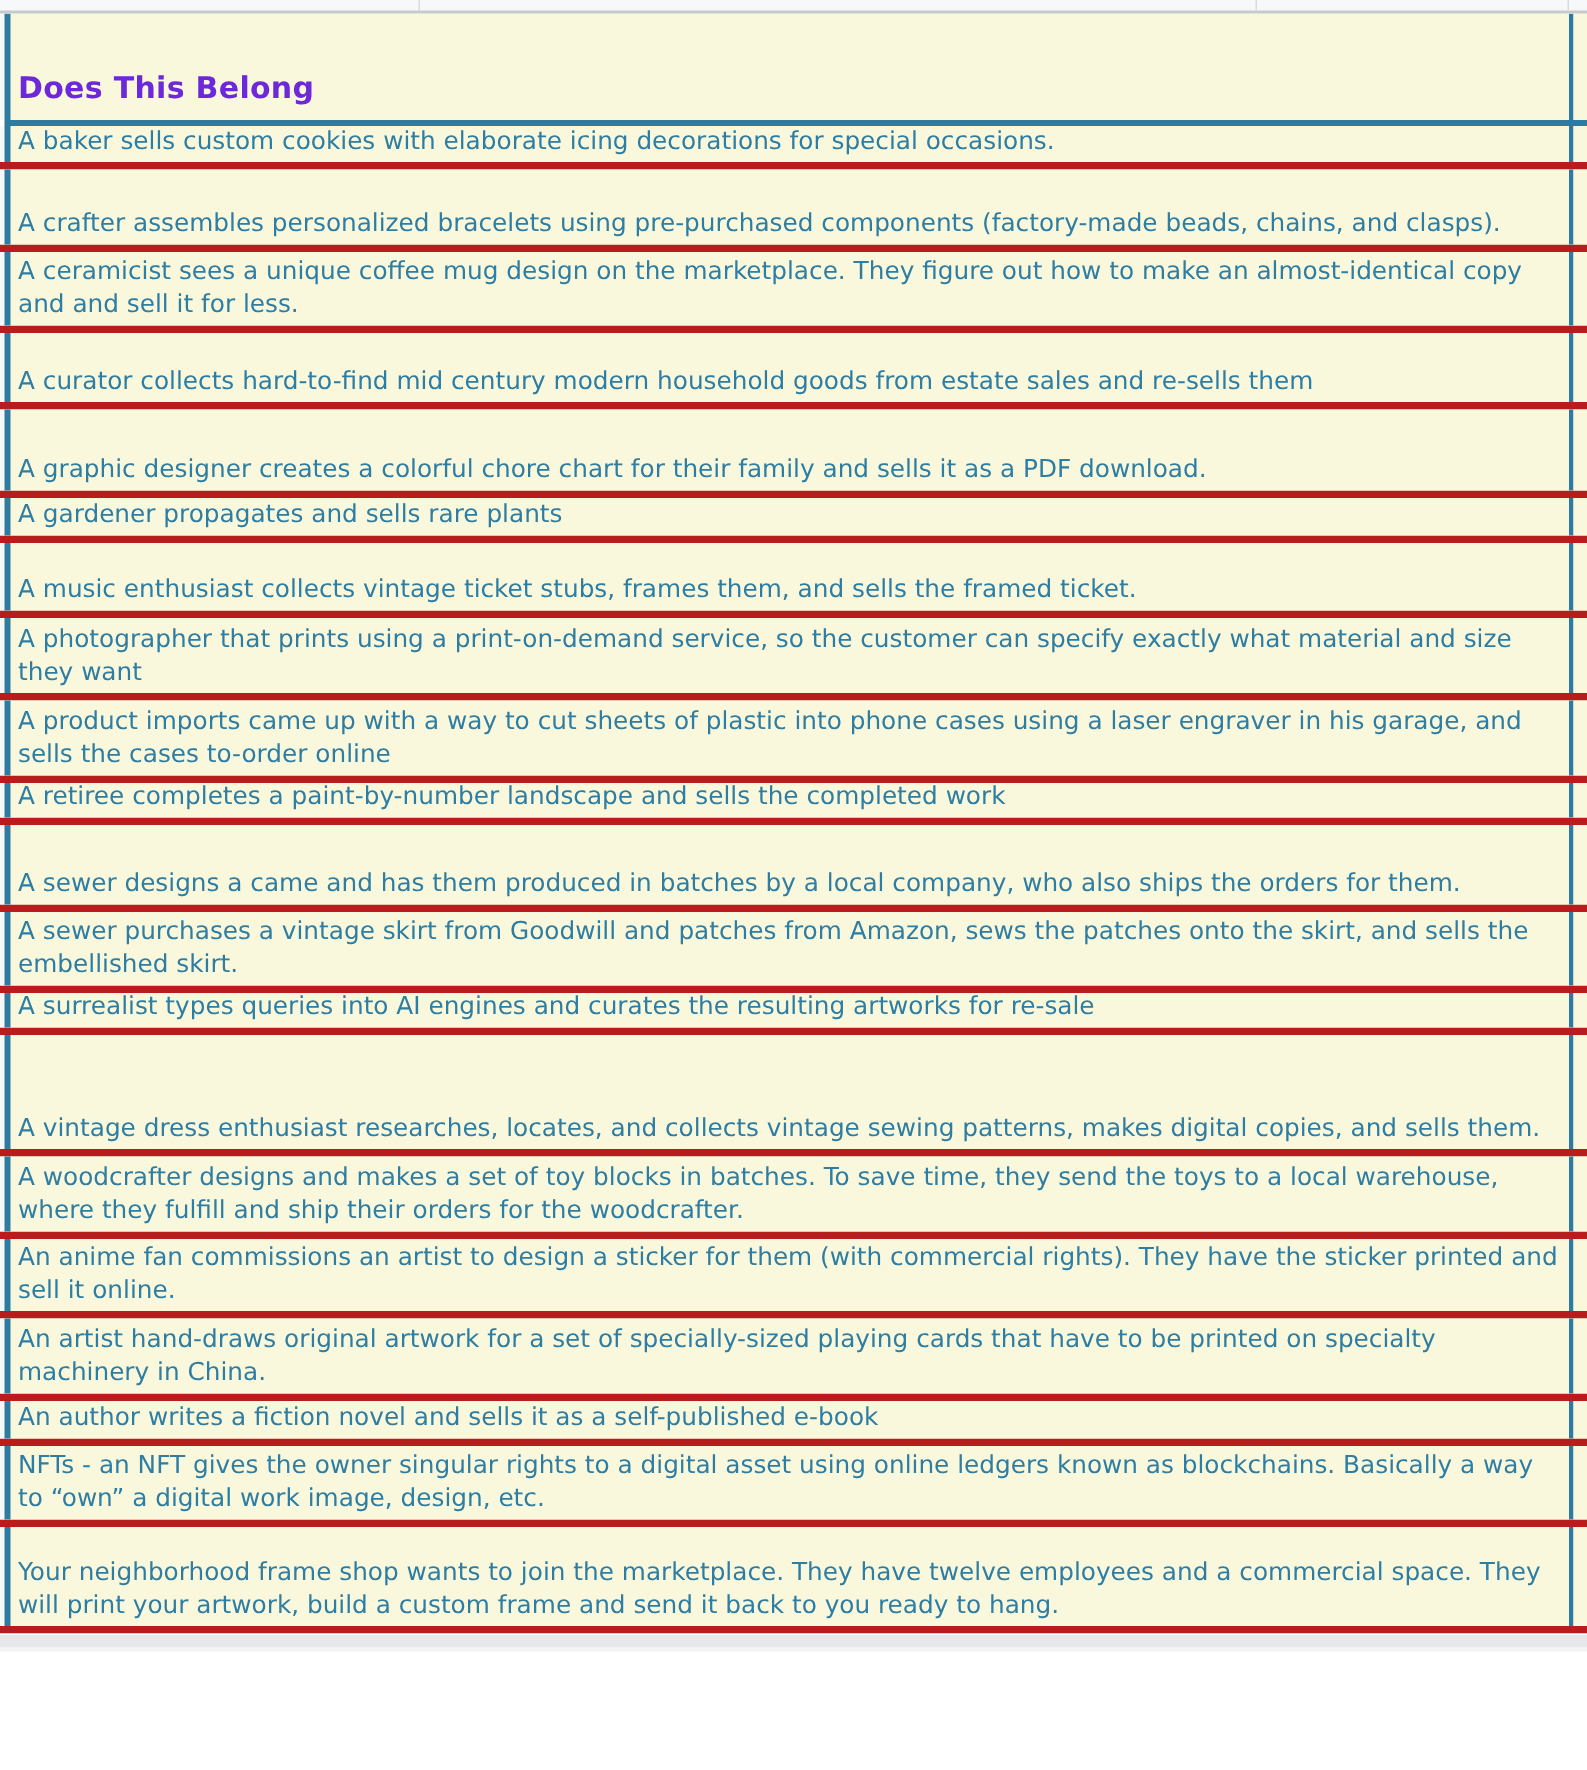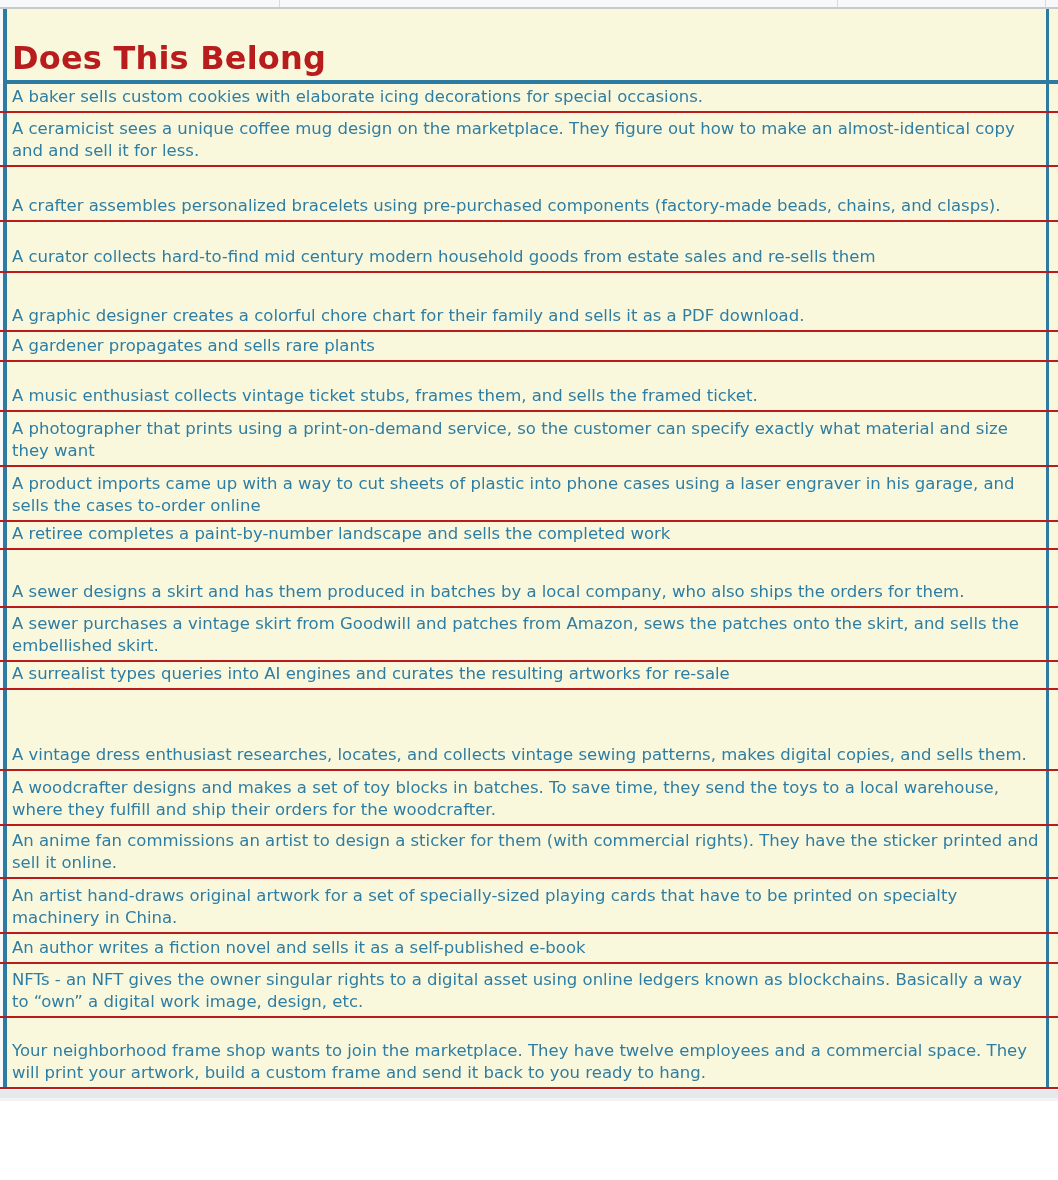--- a/index.html
+++ b/index.html
@@ -26,21 +26,21 @@
     height: 7px;
     background: #D8DADC;
   }
 
   
   .sheet { width: 1058px; }
 
   .row {
     display: flex;
     box-sizing: border-box;
-    border-bottom: 2px solid #b91c1c;
+    border-bottom: 5px solid #b91c1c;
   }
   .gutter {
     flex: none;
     width: 3px;
     background: #F7F8F9;
   }
   .cell.main {
     flex: none;
     box-sizing: border-box;
     width: 1046px;
@@ -59,24 +59,24 @@
   .txt {
     font-size: 16.5px;
     line-height: 22px;
     color: #2E7DA3;
   }
 
   
   .header-row { border-bottom: none; }
   .header-row .cell.main { padding-bottom: 6px; }
   .title-txt {
-    font-size: 32px;
+    font-size: 20px;
     line-height: 32px;
     font-weight: 700;
-    color: #b91c1c;
+    color: #6d28d9;
     letter-spacing: 0.2px;
     text-align: center;
   }
   .header-divider {
     height: 4px;
     margin-left: 3px;
     background: #2E7BA2;
   }
 
   
@@ -111,36 +111,36 @@
   <div class="header-divider"></div>
 
   <div class="row" style="height:29px">
     <div class="gutter"></div>
     <div class="cell main">
       <span class="txt">A baker sells custom cookies with elaborate icing decorations for special occasions.</span>
     </div>
     <div class="cell sliver"></div>
   </div>
 
+  <div class="row" style="height:55px">
+    <div class="gutter"></div>
+    <div class="cell main">
+      <span class="txt">A crafter assembles personalized bracelets using pre-purchased components (factory-made beads, chains, and clasps).</span>
+    </div>
+    <div class="cell sliver"></div>
+  </div>
+
   <div class="row" style="height:54px">
     <div class="gutter"></div>
     <div class="cell main">
       <span class="txt">A ceramicist sees a unique coffee mug design on the marketplace. They figure out how to make an almost-identical copy and and sell it for less.</span>
     </div>
     <div class="cell sliver"></div>
   </div>
 
-  <div class="row" style="height:55px">
-    <div class="gutter"></div>
-    <div class="cell main">
-      <span class="txt">A crafter assembles personalized bracelets using pre-purchased components (factory-made beads, chains, and clasps).</span>
-    </div>
-    <div class="cell sliver"></div>
-  </div>
-
   <div class="row" style="height:51px">
     <div class="gutter"></div>
     <div class="cell main">
       <span class="txt">A curator collects hard-to-find mid century modern household goods from estate sales and re-sells them</span>
     </div>
     <div class="cell sliver"></div>
   </div>
 
   <div class="row" style="height:59px">
     <div class="gutter"></div>
@@ -186,21 +186,21 @@
     <div class="gutter"></div>
     <div class="cell main">
       <span class="txt">A retiree completes a paint-by-number landscape and sells the completed work</span>
     </div>
     <div class="cell sliver"></div>
   </div>
 
   <div class="row" style="height:58px">
     <div class="gutter"></div>
     <div class="cell main">
-      <span class="txt">A sewer designs a skirt and has them produced in batches by a local company, who also ships the orders for them.</span>
+      <span class="txt">A sewer designs a came and has them produced in batches by a local company, who also ships the orders for them.</span>
     </div>
     <div class="cell sliver"></div>
   </div>
 
   <div class="row" style="height:54px">
     <div class="gutter"></div>
     <div class="cell main">
       <span class="txt">A sewer purchases a vintage skirt from Goodwill and patches from Amazon, sews the patches onto the skirt, and sells the embellished skirt.</span>
     </div>
     <div class="cell sliver"></div>

